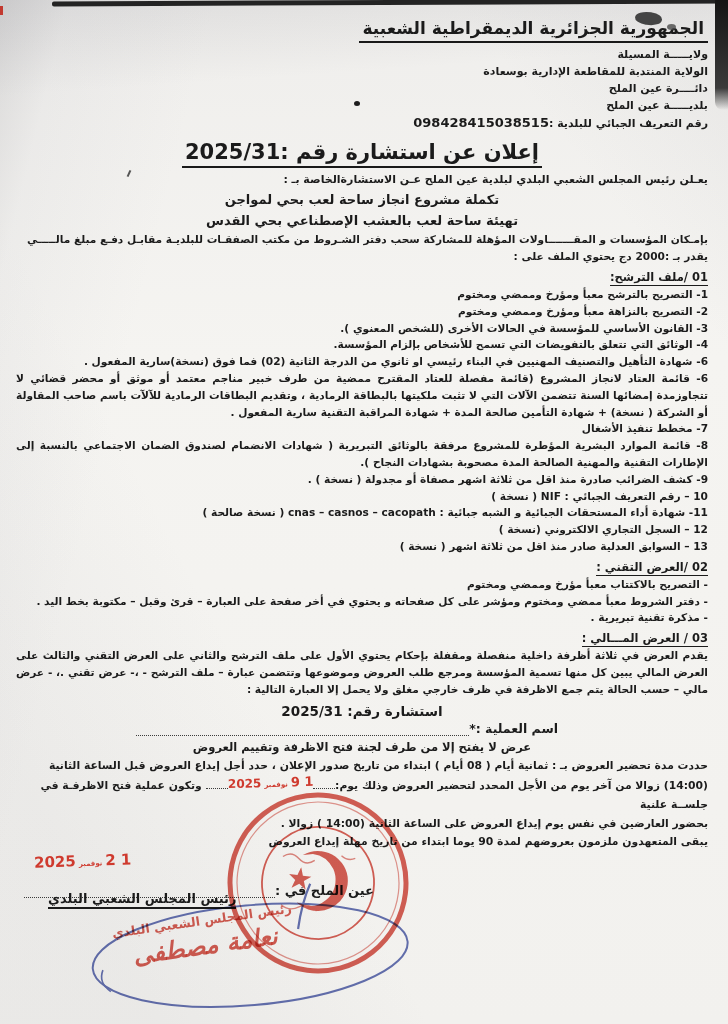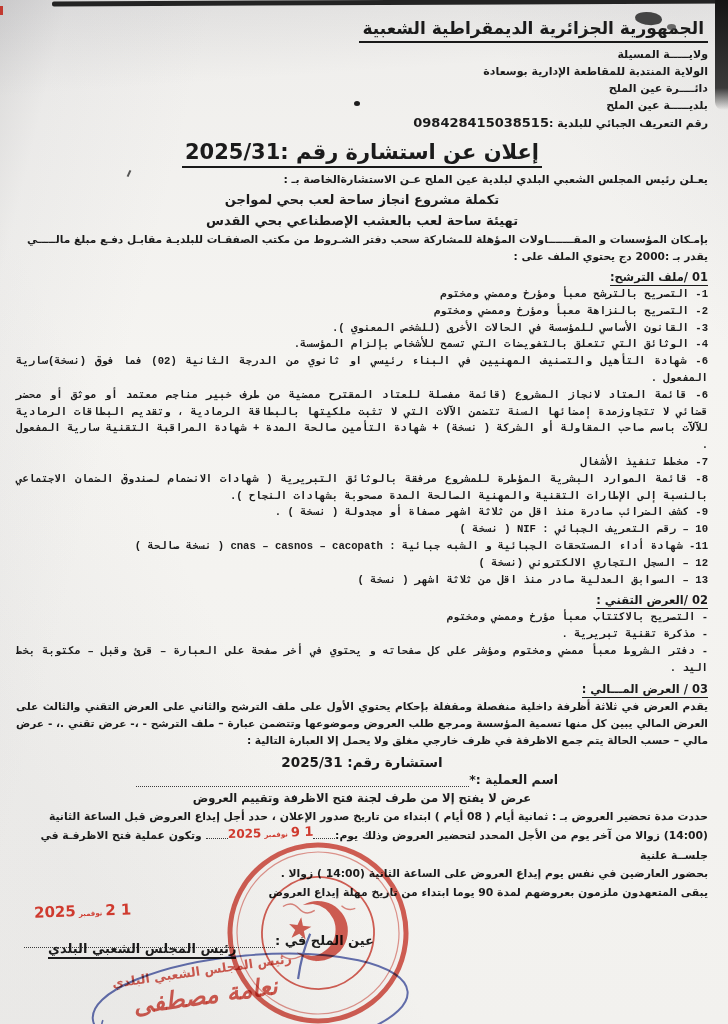--- a/index.html
+++ b/index.html
@@ -44,21 +44,21 @@
 
   .ann-row { text-align:center; margin: 8px 0 3px; }
   .ann-title { display:inline-block; font-size:21px; border-bottom:2px solid #191919; padding:0 3px 2px; }
 
   .intro { font-size:11px; line-height:18px; }
   .proj { text-align:center; font-size:13px; line-height:21px; }
   .body-line { font-size:10.6px; line-height:17px; }
 
   .sec-row { margin-top:1px; }
   .sec-title { display:inline-block; font-size:11.5px; border-bottom:1.6px solid #1b1b1b; padding-bottom:1px; }
-  .items p { font-size:10.6px; line-height:16.8px; text-align:justify; text-align-last:right;font-family:Liberation Mono, monospace; }
+  .items p { font-size:10.6px; line-height:16.8px; text-align:justify; text-align-last:right; }
 
   .ref { font-size:13.5px; margin-top:5px; }
   .op-row { display:flex; direction:rtl; align-items:flex-end; font-size:12.5px; margin:2px 150px 2px 120px; }
   .dotline { display:inline-block; border-bottom:1.6px dotted #3c3c3c; height:11px; vertical-align:baseline; } .w22 { width:22px; } .grow { flex:1; }
   .noopen { font-size:11.5px; line-height:19px; }
 
   .deadline { font-size:10.8px; line-height:18.5px; }
 
   
   .rdate { color:#cf3a2e; white-space:nowrap; font-weight:700; }
@@ -130,22 +130,22 @@
     <p>9- كشف الضرائب صادرة منذ اقل من ثلاثة اشهر مصفاة أو مجدولة ( نسخة ) .</p>
     <p>10 – رقم التعريف الجبائي : NIF  (  نسخة )</p>
     <p>11- شهادة أداء المستحقات الجبائية و الشبه جبائية :  cnas – casnos – cacopath  (  نسخة صالحة )</p>
     <p>12 – السجل التجاري الالكتروني  (نسخة )</p>
     <p>13 – السوابق العدلية صادر منذ اقل من ثلاثة اشهر ( نسخة )</p>
   </div>
 
   <div class="sec-row"><span class="sec-title">02 /العرض التقني :</span></div>
   <div class="items">
     <p>- التصريح بالاكتتاب معبأ مؤرخ وممضي ومختوم</p>
+    <p>- دفتر الشروط معبأ ممضي ومختوم ومؤشر على كل صفحاته و يحتوي في أخر صفحة على العبارة – قرئ وقبل – مكتوبة بخط اليد .</p>
     <p>- مذكرة تقنية تبريرية .</p>
-    <p>- دفتر الشروط معبأ ممضي ومختوم ومؤشر على كل صفحاته و يحتوي في أخر صفحة على العبارة – قرئ وقبل – مكتوبة بخط اليد .</p>
   </div>
 
   <div class="sec-row"><span class="sec-title">03 / العرض المـــالي :</span></div>
 
   <p class="j body-line">يقدم العرض في ثلاثة أظرفة  داخلية منفصلة ومقفلة بإحكام يحتوي الأول على ملف الترشح والثاني على العرض التقني والثالث على العرض المالي يبين كل منها تسمية المؤسسة ومرجع طلب العروض وموضوعها وتتضمن عبارة – ملف الترشح - ،- عرض تقني .، - عرض مالي – حسب الحالة يتم جمع الاظرفة  في ظرف خارجي مغلق ولا يحمل إلا العبارة التالية :</p>
 
   <p class="center ref">استشارة رقم: 2025/31</p>
 
   <div class="op-row">
     <span>اسم العملية :*</span>

